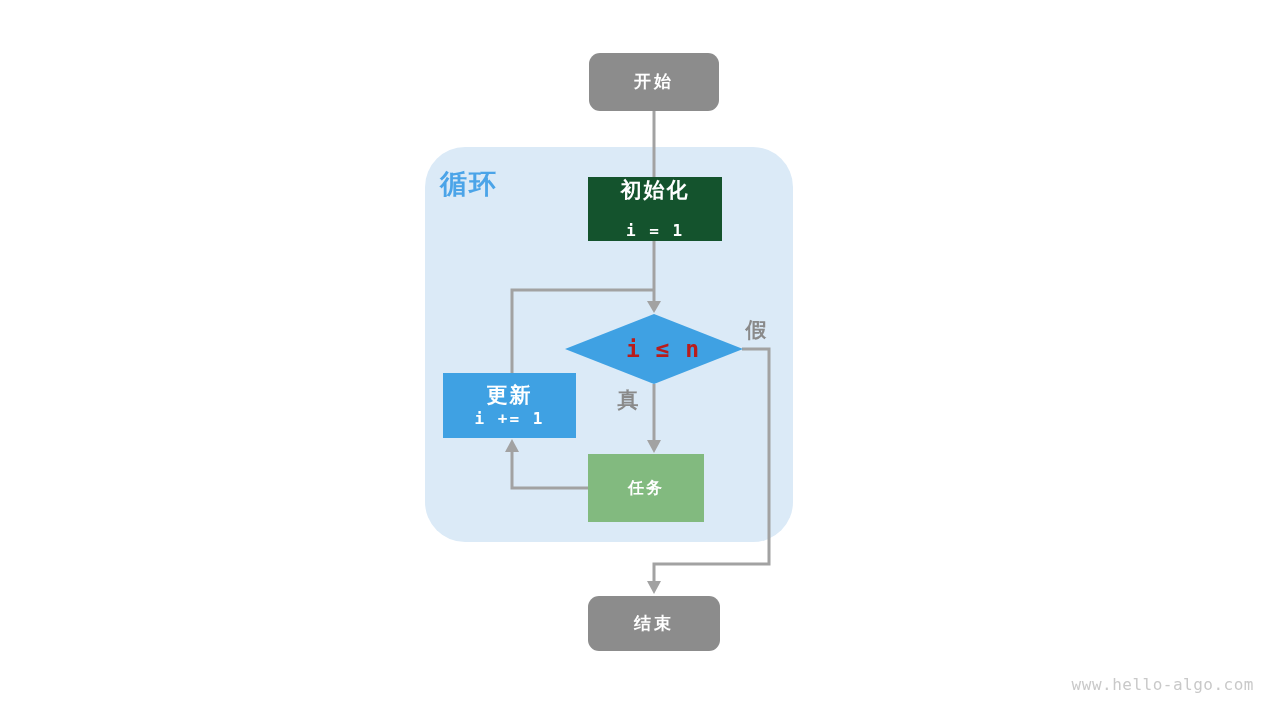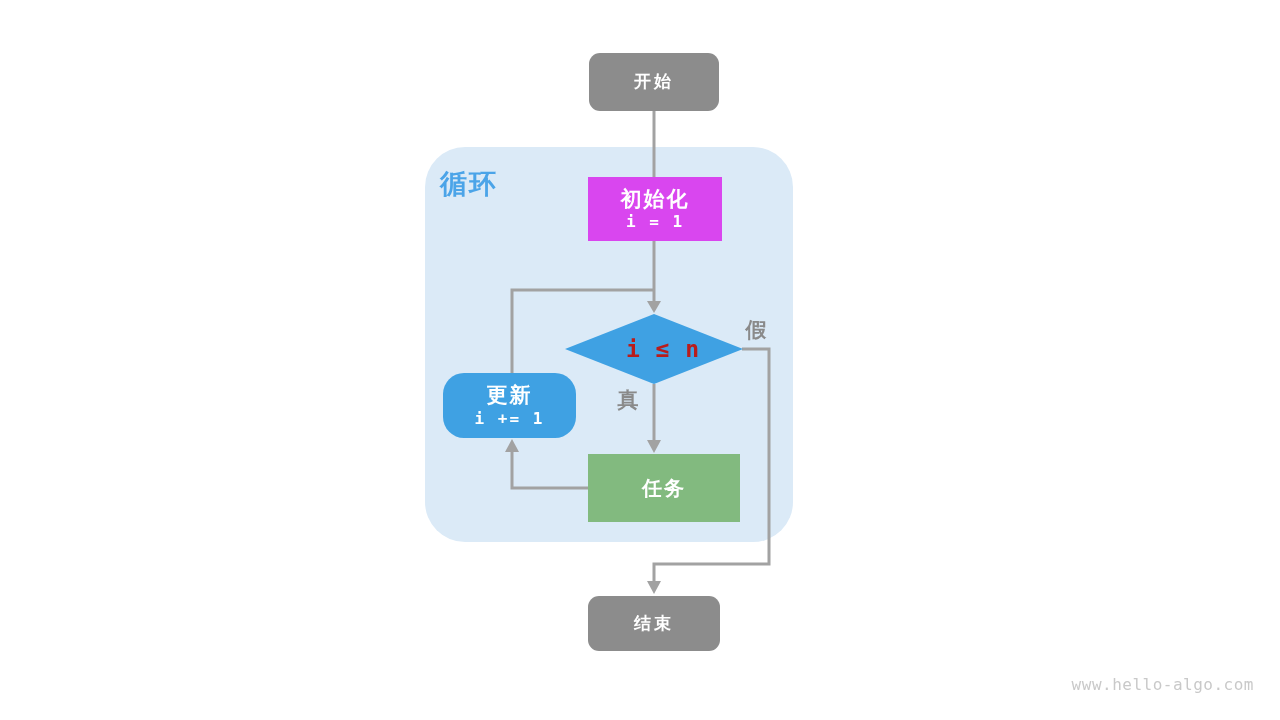--- a/index.html
+++ b/index.html
@@ -61,22 +61,22 @@
     letter-spacing: 3px;
   }
   .node-start { left: 589px; top: 53px;  width: 130px; height: 58px; }
   .node-end   { left: 588px; top: 596px; width: 132px; height: 55px; }
   .process {
     font-size: 21px;
     font-weight: 600;
     letter-spacing: 2px;
   }
   .node-init   { left: 588px; top: 177px; width: 134px; height: 64px; }
-  .node-update { left: 443px; top: 373px; width: 133px; height: 65px; border-radius: 21px; }
-  .node-task   { left: 588px; top: 454px; width: 152px; height: 68px; font-size: 20px; }
+  .node-update { left: 443px; top: 373px; width: 133px; height: 65px; }
+  .node-task   { left: 588px; top: 454px; width: 116px; height: 68px; font-size: 16px; }
   .code-line {
     font-family: "DejaVu Sans Mono", "Liberation Mono", monospace;
     font-size: 16px;
     font-weight: 700;
     letter-spacing: 2px;
   }
   .diamond-wrap {
     position: absolute;
     left: 565px;
     top: 314px;
@@ -139,21 +139,21 @@
     <path class="edge" d="M742 349 L769 349 L769 564 L654 564 L654 582" style="stroke: rgb(162, 162, 162);"></path>
     <polygon points="647,581 661,581 654,594" style="fill: rgb(162, 162, 162);"></polygon>
     <path class="edge" d="M588 488 L512 488 L512 452" style="stroke: rgb(162, 162, 162);"></path>
     <polygon points="505,452 519,452 512,439" style="fill: rgb(162, 162, 162);"></polygon>
   </svg>
 
   <div class="node terminal node-start" style="background-color: rgb(140, 140, 140);">
     <span>开始</span>
   </div>
 
-  <div class="node process node-init" style="background-color: #d946ef;">
+  <div class="node process node-init" style="background-color: #14532d; justify-content: space-between;">
     <span>初始化</span>
     <span class="code-line">i = 1</span>
   </div>
 
   <div class="diamond-wrap">
     <svg width="178" height="70">
       <polygon points="89,0 178,35 89,70 0,35" style="fill: rgb(63, 161, 227);"></polygon>
     </svg>
     <div class="diamond-text">i ≤ n</div>
   </div>

